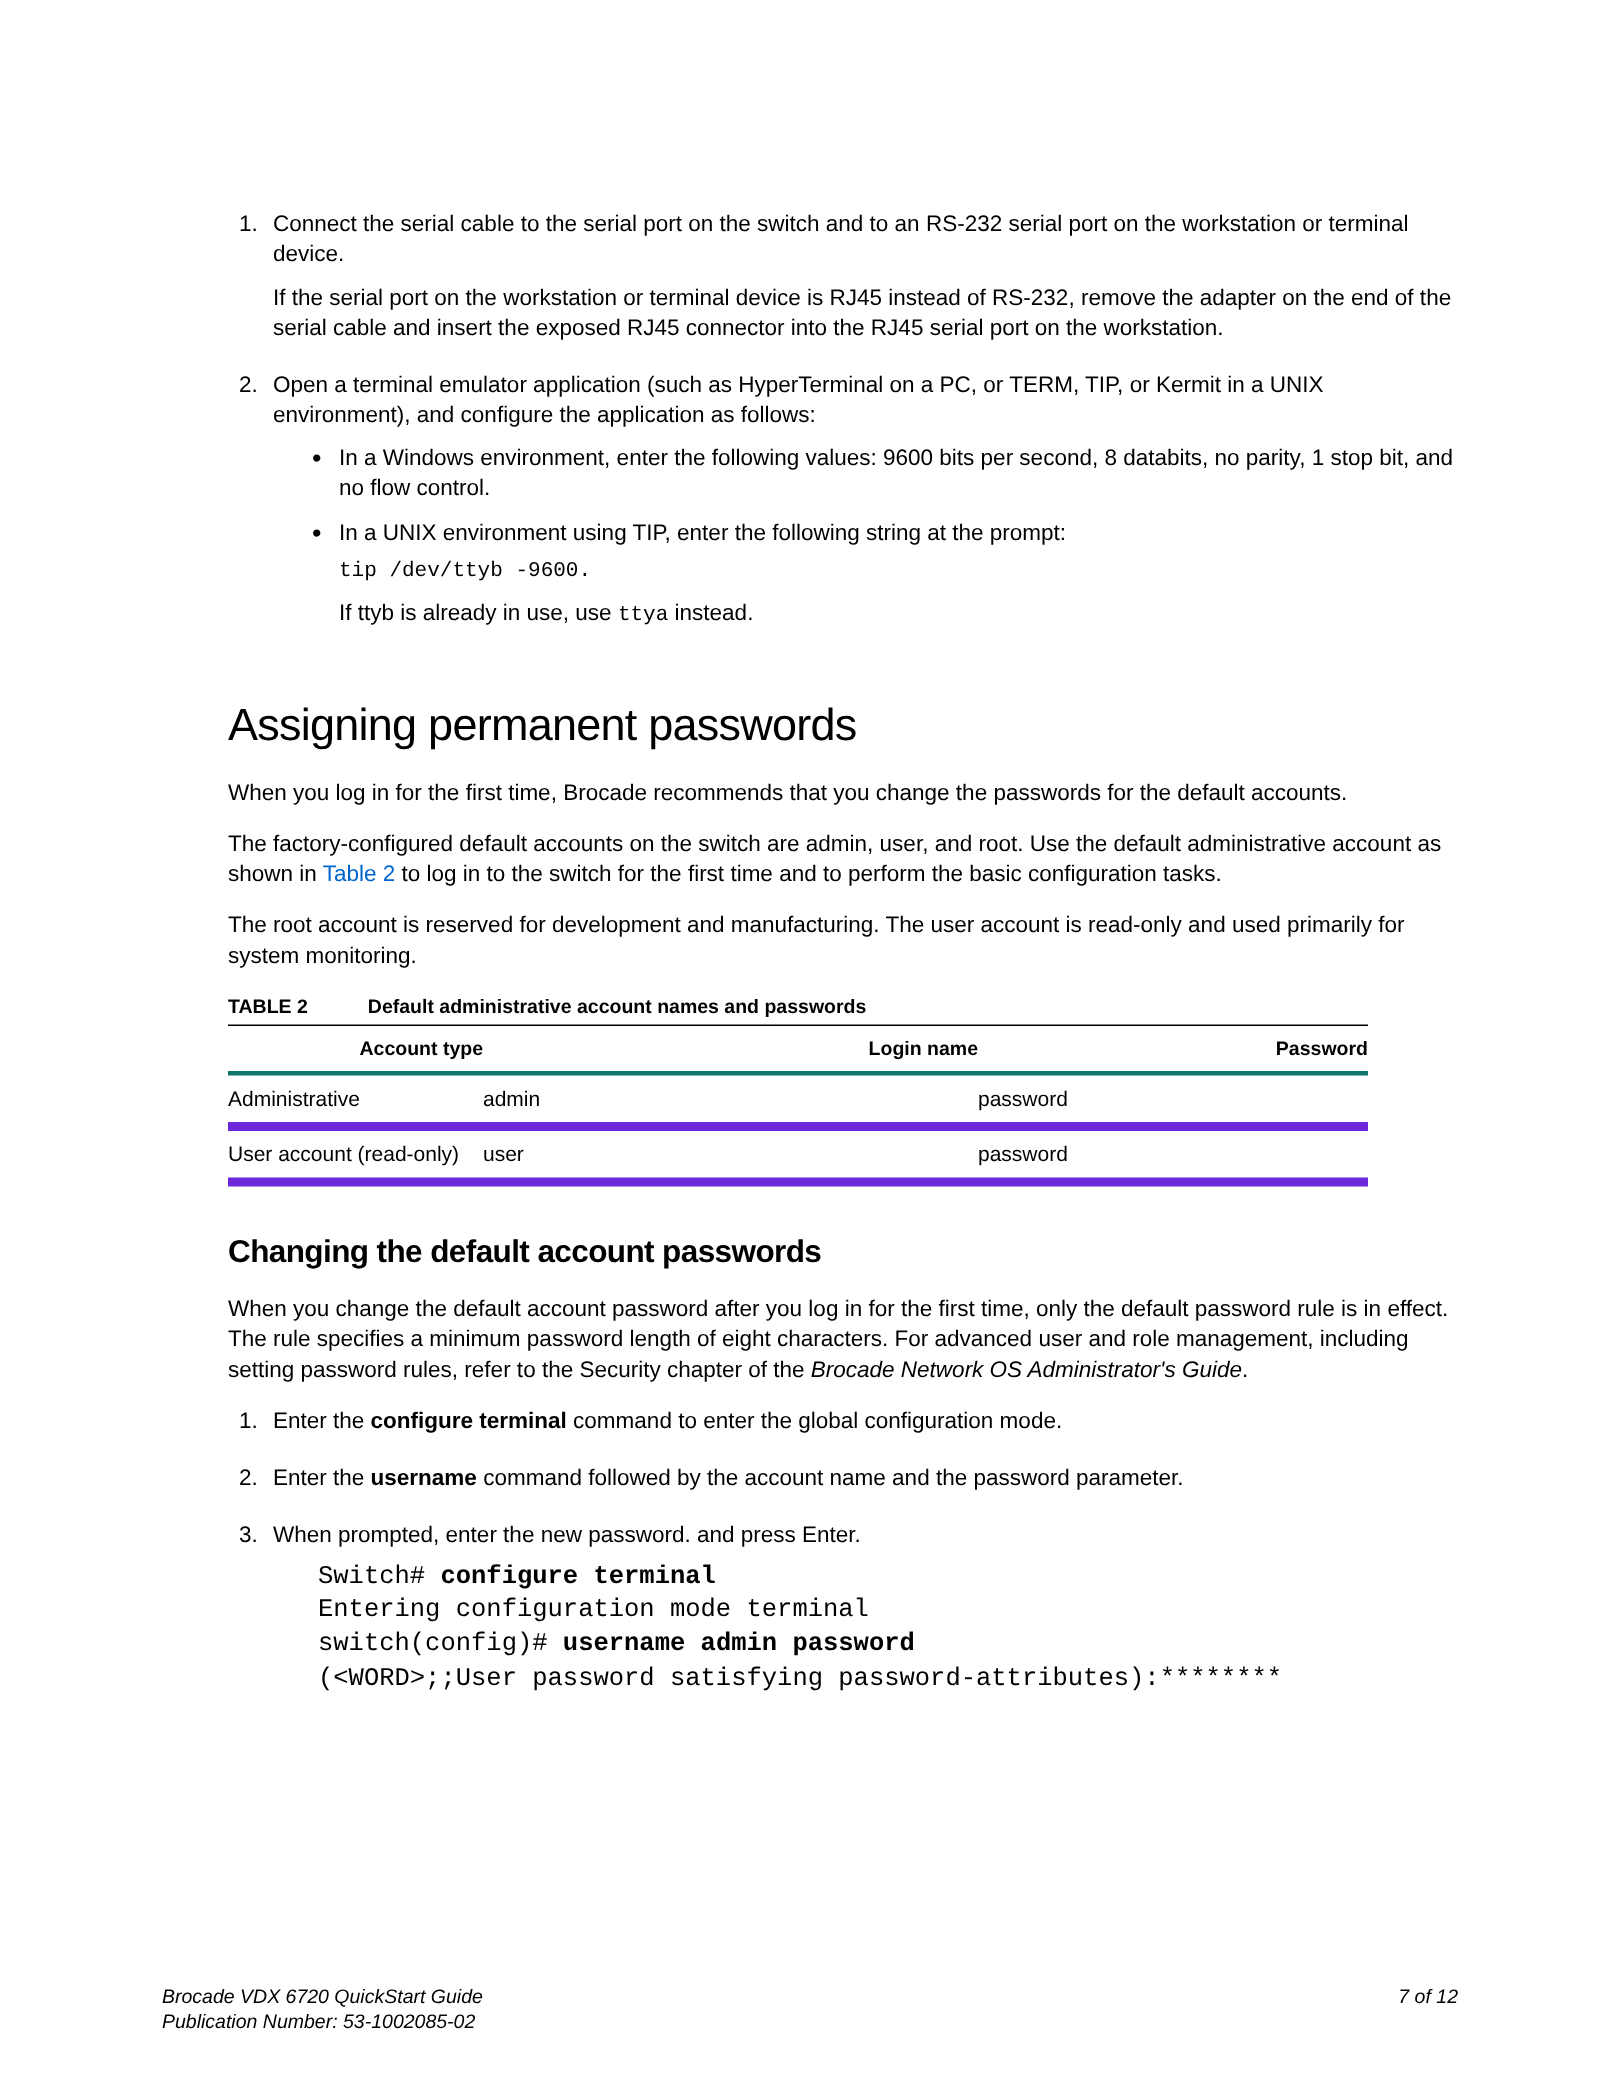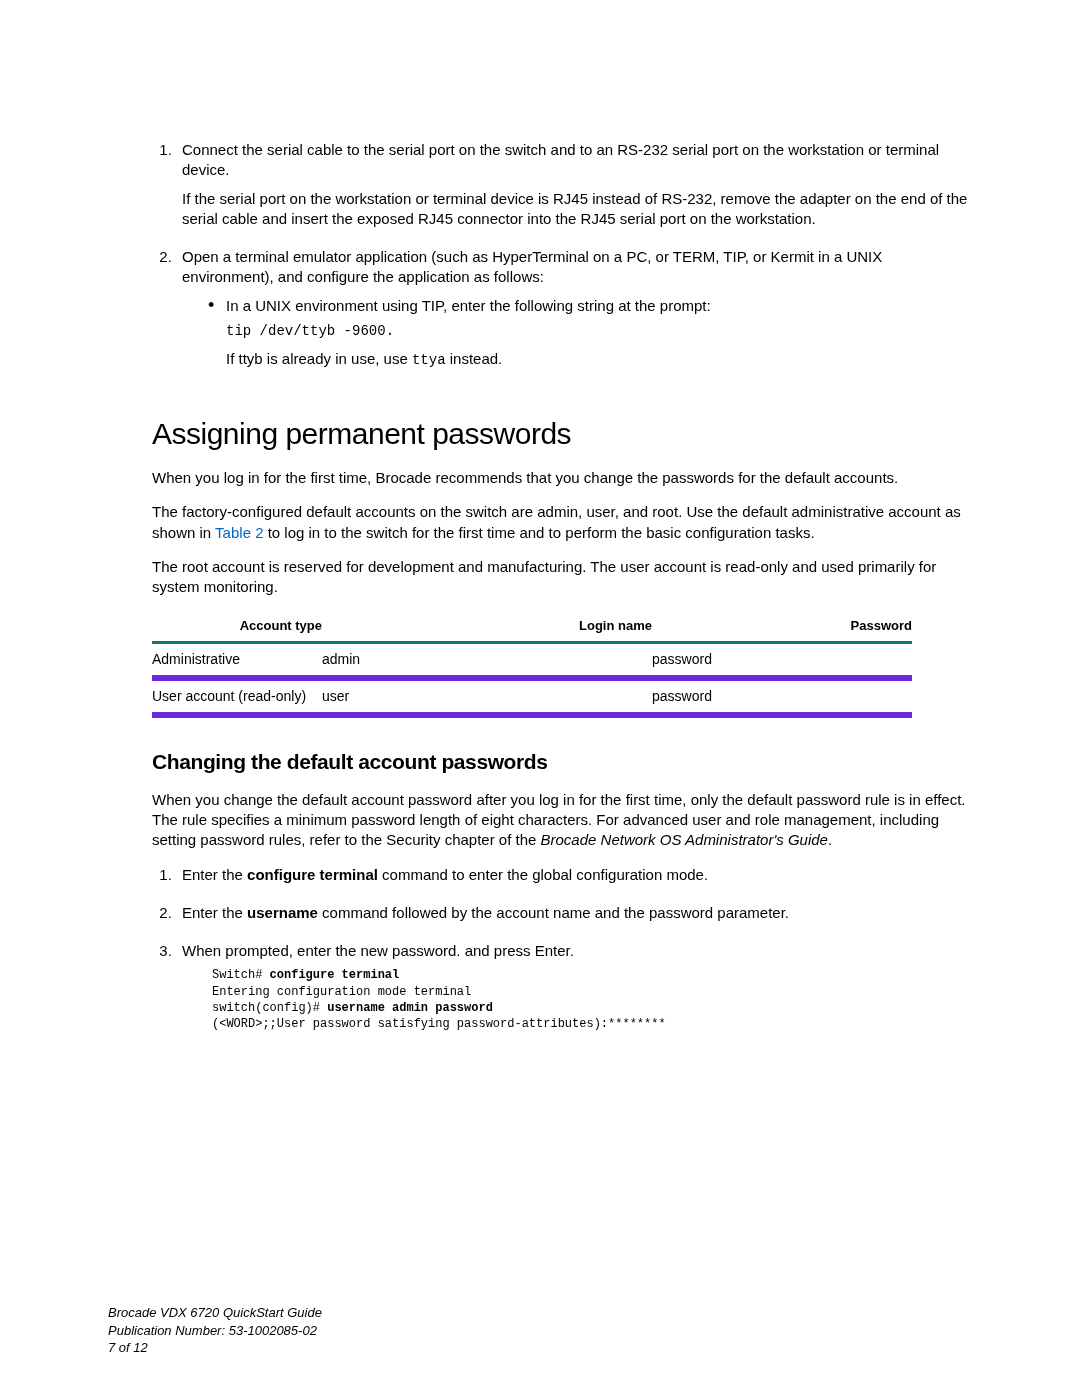--- a/index.html
+++ b/index.html
@@ -46,44 +46,44 @@
   .col2 { width: 330px; }
   .footer {
     position: absolute;
     bottom: 40px;
     left: 108px;
     right: 108px;
     display: flex;
     justify-content: space-between;
     font-style: italic;
     font-size: 13px;
-    flex-direction: column;
   }
   pre.terminal {
     font-family: "Courier New", monospace;
-    font-size: 12px;
+    font-size: 17px;
     margin: 6px 0 0 30px;
     line-height: 1.35;
   }
   .bold { font-weight: bold; }
   em.booktitle { font-style: italic; }
 </style>
 </head>
 <body>
 
 <div class="page">
 
   <ol class="main">
     <li>
       <p>Connect the serial cable to the serial port on the switch and to an RS-232 serial port on the workstation or terminal device.</p>
       <p>If the serial port on the workstation or terminal device is RJ45 instead of RS-232, remove the adapter on the end of the serial cable and insert the exposed RJ45 connector into the RJ45 serial port on the workstation.</p>
     </li>
     <li>
       <p>Open a terminal emulator application (such as HyperTerminal on a PC, or TERM, TIP, or Kermit in a UNIX environment), and configure the application as follows:</p>
       <ul class="bullets">
+        <li>In a Windows environment, enter the following values: 9600 bits per second, 8 databits, no parity, 1 stop bit, and no flow control.</li>
         <li>
           <span>In a UNIX environment using TIP, enter the following string at the prompt:</span>
           <div class="code-bold" style="margin:6px 0 8px 0;">tip /dev/ttyb -9600.</div>
           <div>
             <span>If ttyb is already in use, use </span><span class="code-inline">ttya</span><span> instead.</span>
           </div>
         </li>
       </ul>
     </li>
   </ol>
@@ -91,20 +91,23 @@
   <h1 class="section">Assigning permanent passwords</h1>
 
   <p class="body">When you log in for the first time, Brocade recommends that you change the passwords for the default accounts.</p>
 
   <p class="body">
     <span>The factory-configured default accounts on the switch are admin, user, and root. Use the default administrative account as shown in </span><a class="link">Table 2</a><span> to log in to the switch for the first time and to perform the basic configuration tasks.</span>
   </p>
 
   <p class="body">The root account is reserved for development and manufacturing. The user account is read-only and used primarily for system monitoring.</p>
 
+  <div class="table-caption">
+    <span class="cap-label">TABLE 2</span><span>Default administrative account names and passwords</span>
+  </div>
   <table class="simple">
     <thead>
       <tr>
         <th class="col1">Account type</th>
         <th class="col2">Login name</th>
         <th>Password</th>
       </tr>
     </thead>
     <tbody>
       <tr>

